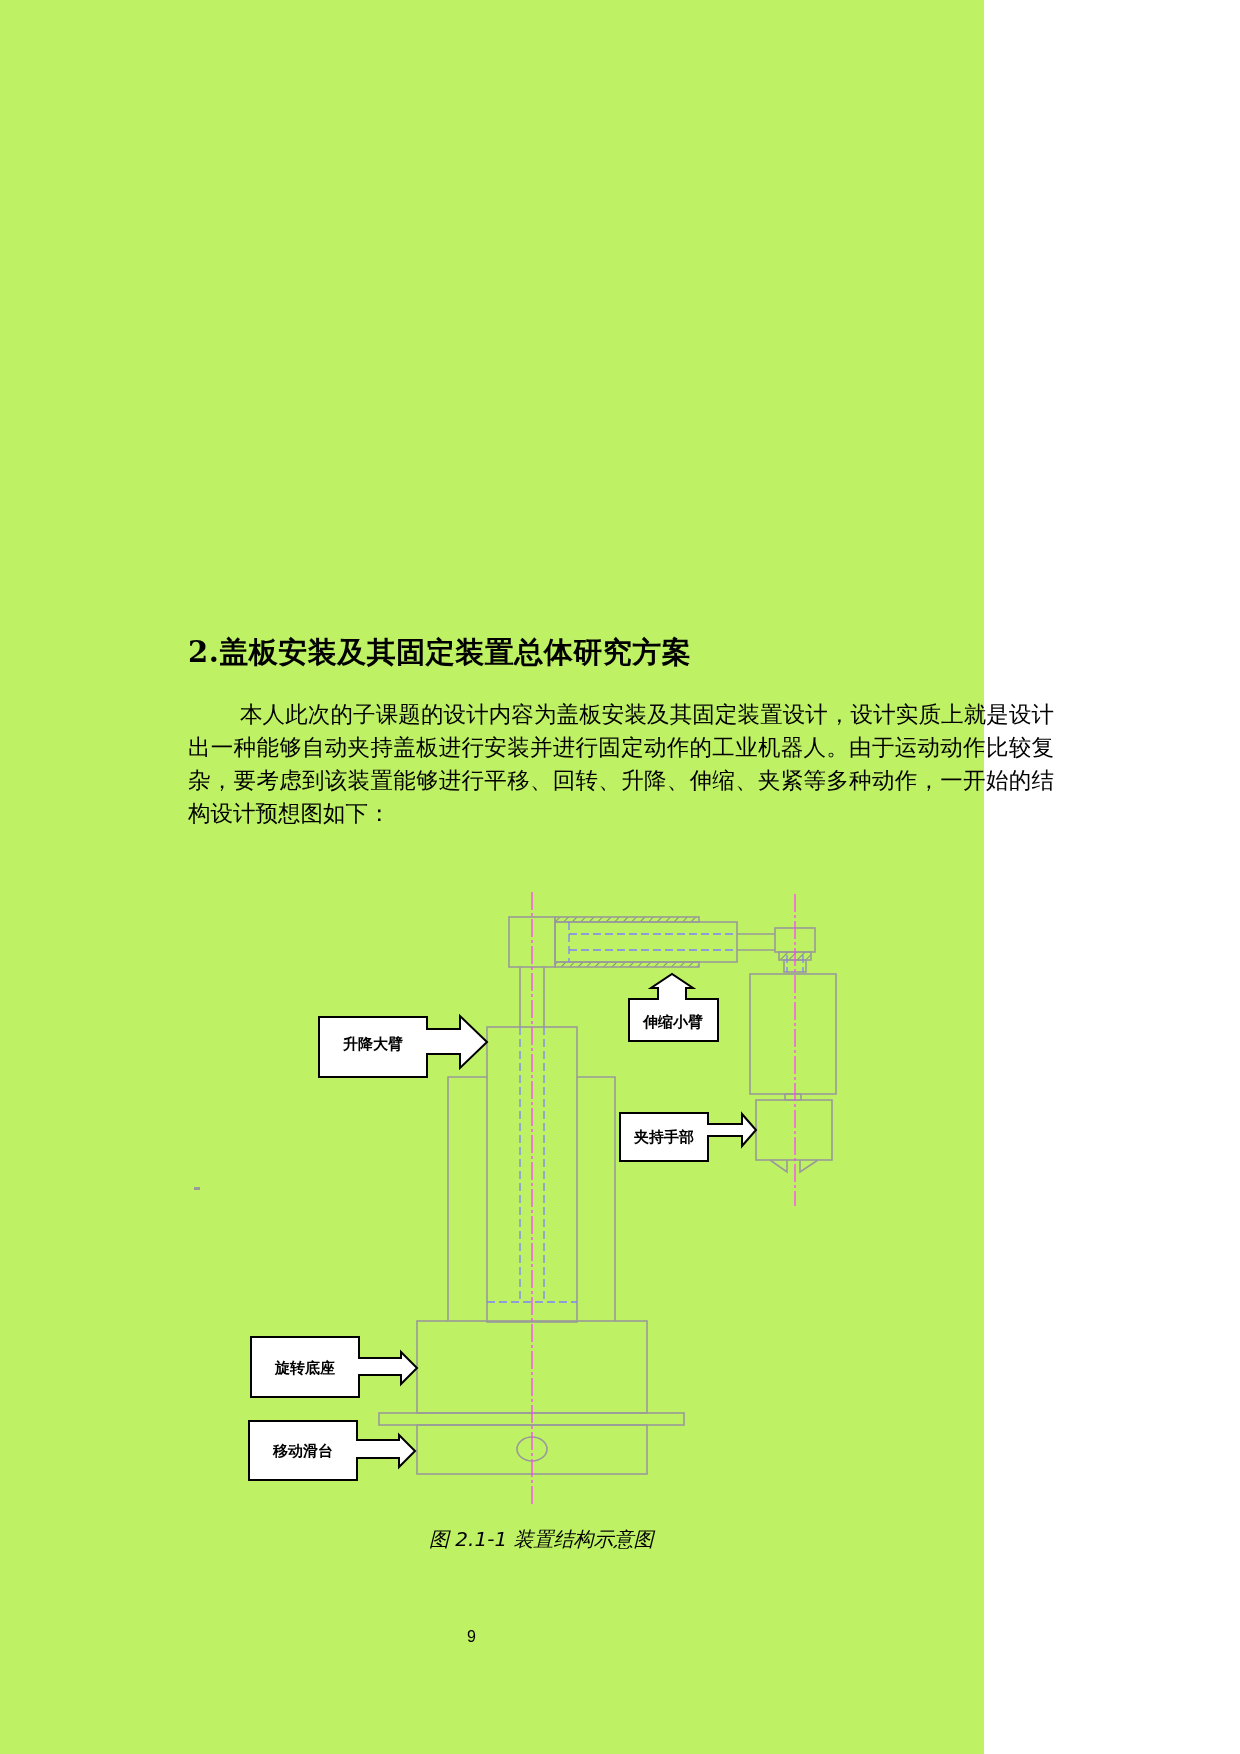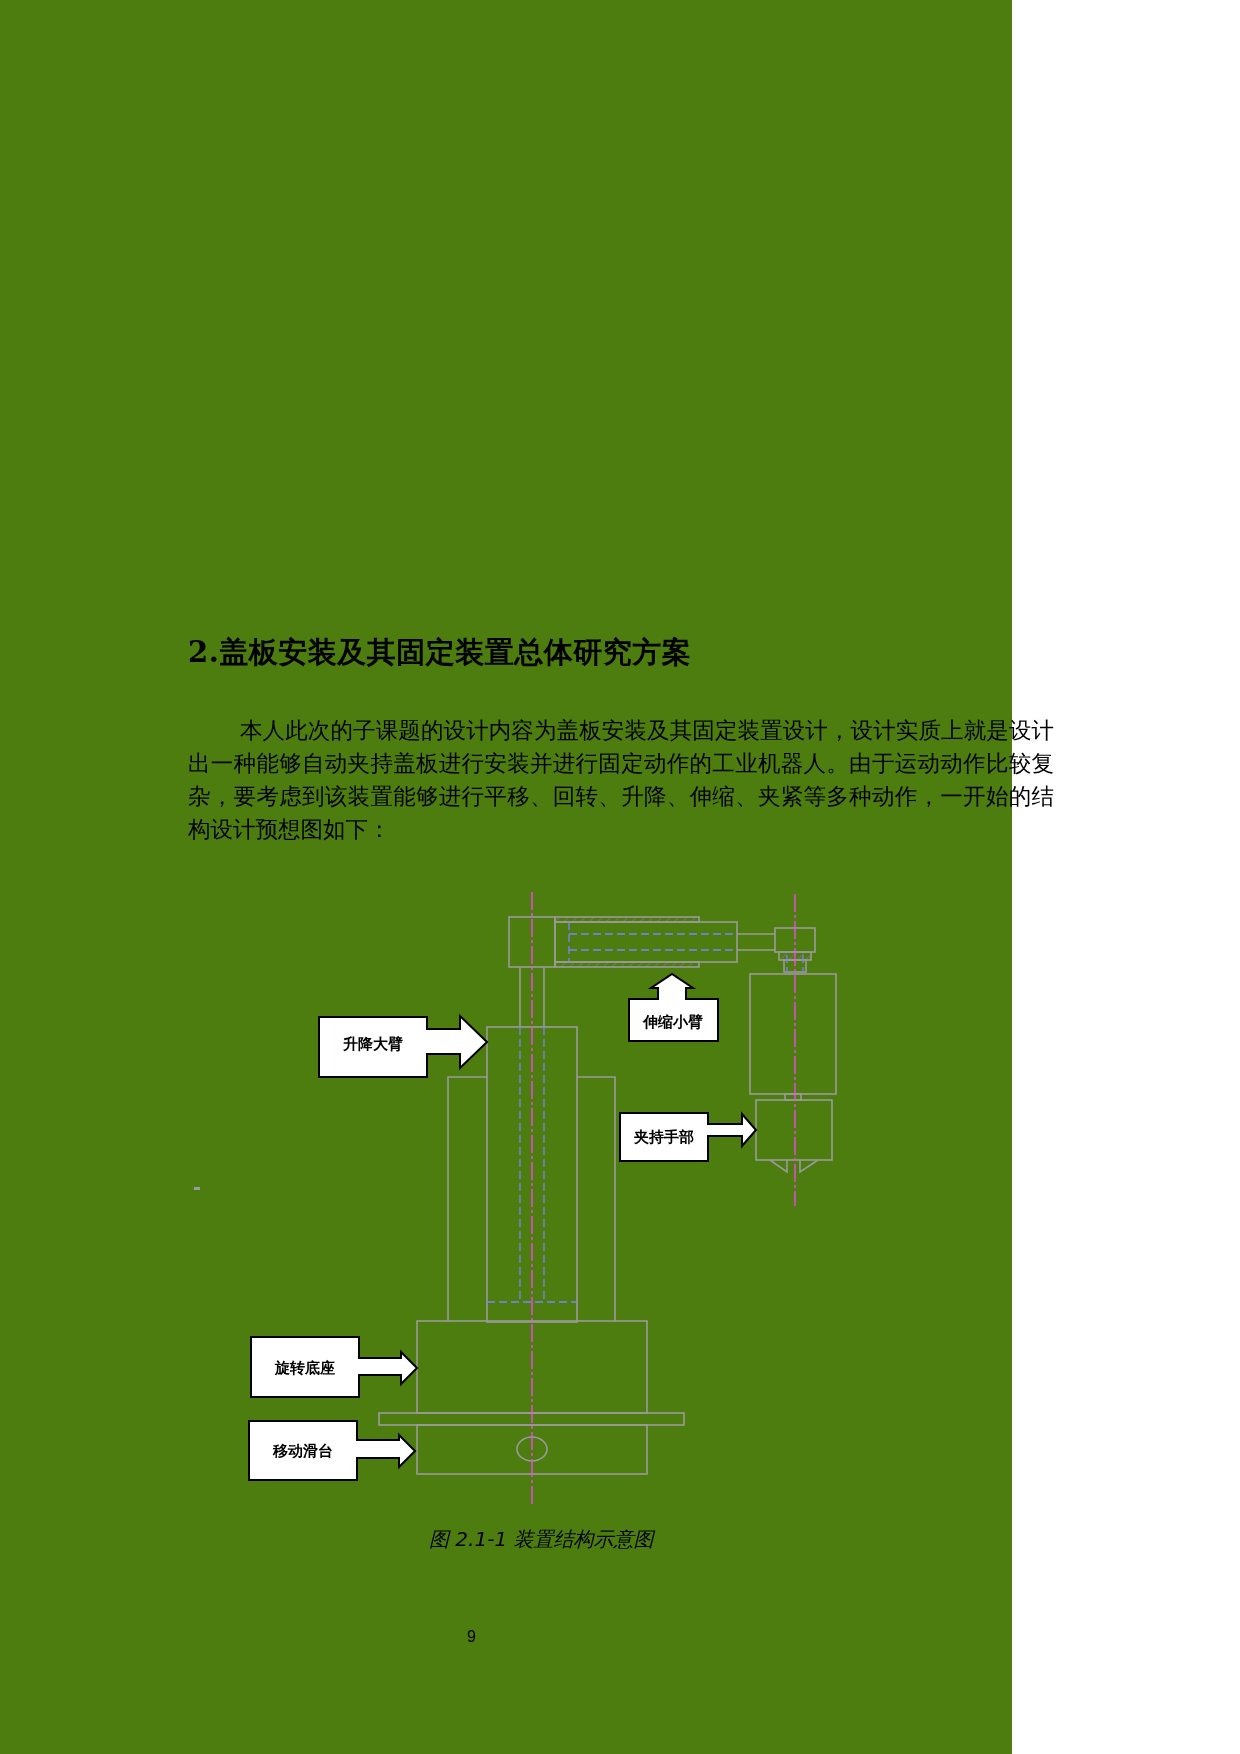--- a/index.html
+++ b/index.html
@@ -1,22 +1,22 @@
 <!DOCTYPE html>
 <html><head>
   <meta charset="utf-8">
   <style>
     html, body { margin: 0; padding: 0; background: #ffffff; }
     body { width: 1240px; height: 1754px; position: relative; overflow: hidden;
            font-family: "DejaVu Serif", "Liberation Serif", serif; color: #000; }
-    .page { position: absolute; left: 0; top: 0; width: 984px; height: 1754px; background: #4d7c0f; padding-left: 28px; }
+    .page { position: absolute; left: 0; top: 0; width: 984px; height: 1754px; background: #bef264; }
     .heading { position: absolute; left: 188px; top: 633px; font-size: 29px; font-weight: bold;
                letter-spacing: 0.5px; white-space: nowrap;
                font-family: "DejaVu Serif", "Liberation Serif", serif; }
-    .para { position: absolute; left: 188px; top: 714px; width: 866px; font-size: 22.5px;
+    .para { position: absolute; left: 188px; top: 698px; width: 866px; font-size: 22.5px;
             line-height: 33px; text-indent: 52px; text-align: justify;
             font-family: "DejaVu Sans", "Liberation Sans", sans-serif; }
     .para p { margin: 0; }
     .figure { position: absolute; left: 0; top: 0; width: 1240px; height: 1754px; }
     .caption { position: absolute; left: 429px; top: 1526px; font-size: 20px; white-space: nowrap;
                font-family: "DejaVu Sans", "Liberation Sans", sans-serif; font-style: italic; }
     .page-num { position: absolute; left: 467px; top: 1628px; font-size: 16px;
                 font-family: "Liberation Sans", sans-serif; }
     .mark { position: absolute; left: 194px; top: 1187px; width: 6px; height: 3px; background: #9a9a9a; }
     svg text { font-family: "DejaVu Sans", "Liberation Sans", sans-serif; font-weight: bold; }

